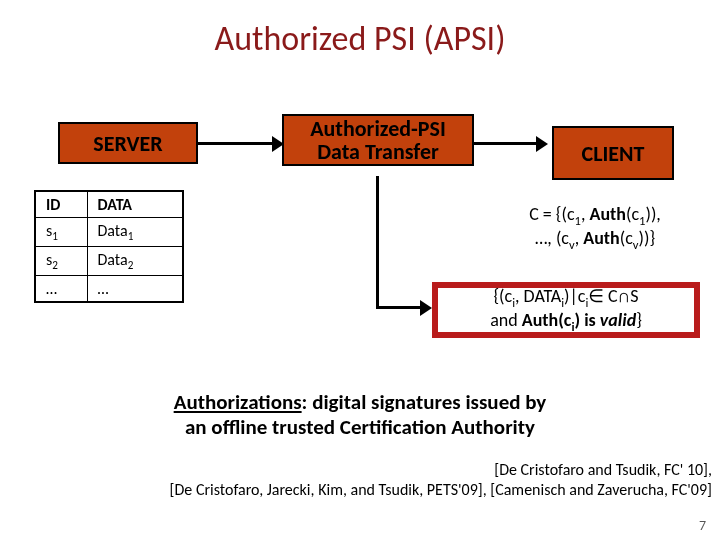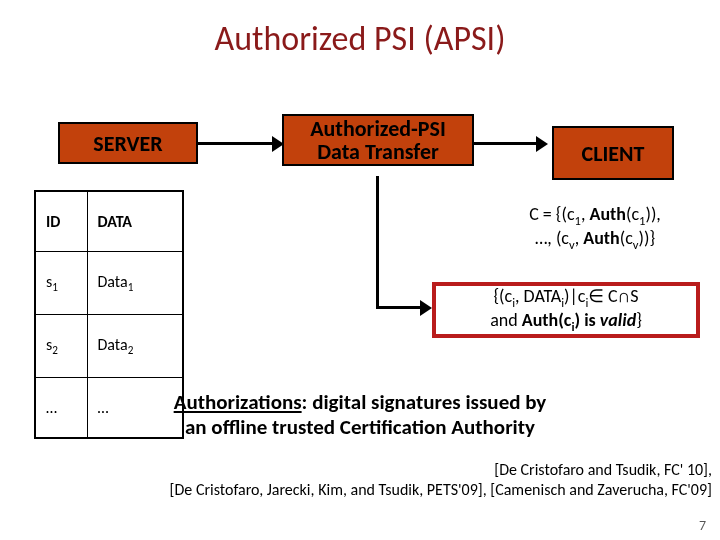--- a/index.html
+++ b/index.html
@@ -40,36 +40,36 @@
 .arrow-line { position: absolute; background: #000; }
 .arrow-head { position: absolute; width: 0; height: 0; }
 
 .table {
   position: absolute; left: 34px; top: 80px;
   border: 2px solid #000; border-collapse: collapse;
   font-size: 16px;
 }
 .table th, .table td {
   border: 1px solid #000;
-  padding: 20px 10px;
+  padding: 3px 10px;
   text-align: left;
   min-width: 52px;
 }
 .table th { font-weight: 700; }
 .table td.data-col { min-width: 96px; }
 
 .client-set {
   position: absolute; left: 490px; top: 94px;
   width: 210px; font-size: 18px;
   line-height: 1.15; text-align: center;
 }
 .result-box {
   position: absolute; left: 432px; top: 172px;
   width: 268px; height: 56px;
-  border: 4px solid #b91c1c;
+  border: 6px solid #b91c1c;
   font-size: 18px;
   padding: 4px 8px;
   display: flex; align-items: center; justify-content: center;
   text-align: center;
   line-height: 1.15;
 }
 
 .caption {
   position: absolute; top: 390px; left: 0; width: 720px;
   text-align: center; font-size: 21px; font-weight: 600;

